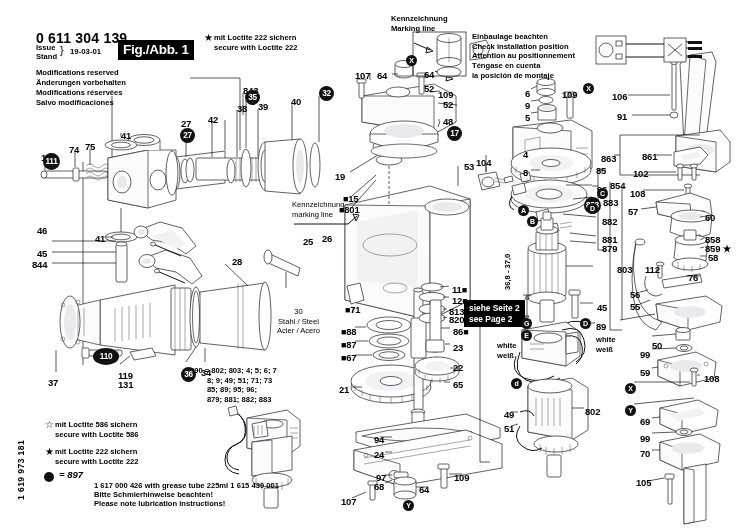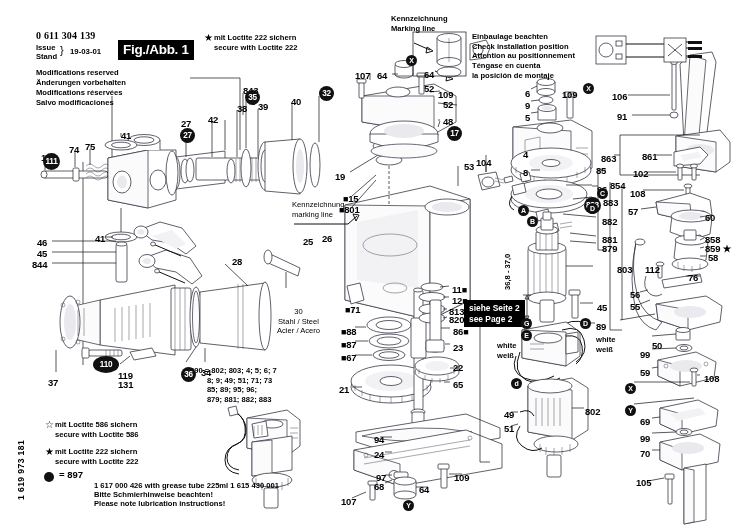--- a/index.html
+++ b/index.html
@@ -39,24 +39,23 @@
     white-space: pre;
   }
   .note-plain {
     position: absolute;
     font-size: 7.6px;
     line-height: 1.3;
     white-space: pre;
   }
   .hdr-code {
     position: absolute;
-    font-size: 10px;
+    font-size: 14px;
     font-weight: bold;
     letter-spacing: 0.2px;
-    font-family: Liberation Serif, serif;
   }
   .figbox {
     position: absolute;
     background: #000;
     color: #fff;
     font-size: 13.5px;
     font-weight: bold;
     padding: 2px 5px 3px 5px;
     letter-spacing: -0.3px;
     font-family: "Liberation Sans", sans-serif;
@@ -726,38 +725,38 @@
 
   <div class="t" style="left:45px; top:419px; font-size:10px;">☆</div>
   <div class="note" style="left:55px; top:420px;">mit Loctite 586 sichern
 secure with Loctite 586</div>
 
   <div class="t" style="left:45px; top:446px; font-size:10px;">★</div>
   <div class="note" style="left:55px; top:447px;">mit Loctite 222 sichern
 secure with Loctite 222</div>
 
   <div class="dot-legend" style="left:44px; top:472px; width:10px; height:10px;"></div>
-  <div class="t" style="left:59px; top:470px; font-size:9.5px; font-weight:bold;">= 897</div>
+  <div class="t" style="left:59px; top:470px; font-size:9.5px; font-weight:bold;font-style:italic;">= 897</div>
   <div class="note-plain" style="left:94px; top:481px; font-weight:bold;">1 617 000 426 with grease tube 225ml 1 615 430 001</div>
   <div class="note-plain" style="left:94px; top:490px; font-weight:bold;text-align:right;">Bitte Schmierhinweise beachten!</div>
   <div class="note-plain" style="left:94px; top:499px; font-weight:bold;">Please note lubrication instructions!</div>
 
   <div id="callout-layer">
       <div class="partnum" style="left: 243px; top: 86px;">843</div>
       <div class="partnum" style="left: 237px; top: 104px;">38</div>
       <div class="partnum" style="left: 258px; top: 102px;">39</div>
       <div class="partnum" style="left: 291px; top: 97px;">40</div>
       <div class="partnum" style="left: 208px; top: 115px;">42</div>
       <div class="partnum" style="left: 181px; top: 119px;">27</div>
       <div class="partnum" style="left: 41px; top: 153px;">111</div>
       <div class="partnum" style="left: 69px; top: 145px;">74</div>
       <div class="partnum" style="left: 85px; top: 142px;">75</div>
       <div class="partnum" style="left: 121px; top: 131px;">41</div>
       <div class="partnum" style="left: 95px; top: 234px;">41</div>
-      <div class="partnum" style="left: 37px; top: 238px; text-align: right;">46</div>
+      <div class="partnum" style="left: 37px; top: 226px; text-align: right;">46</div>
       <div class="partnum" style="left: 37px; top: 249px;">45</div>
       <div class="partnum" style="left: 32px; top: 260px;">844</div>
       <div class="partnum" style="left: 232px; top: 257px;">28</div>
       <div class="partnum" style="left: 201px; top: 368px;">34</div>
       <div class="partnum" style="left: 303px; top: 237px;">25</div>
       <div class="partnum" style="left: 322px; top: 234px;">26</div>
       <div class="partnum" style="left: 48px; top: 378px;">37</div>
       <div class="partnum" style="left: 118px; top: 371px;">119</div>
       <div class="partnum" style="left: 118px; top: 380px;">131</div>
       <div class="partnum" style="left: 335px; top: 172px;">19</div>
@@ -832,21 +831,21 @@
       <div class="partnum" style="left: 704px; top: 374px;">108</div>
       <div class="partnum" style="left: 640px; top: 417px;">69</div>
       <div class="partnum" style="left: 640px; top: 434px;">99</div>
       <div class="partnum" style="left: 640px; top: 449px;">70</div>
       <div class="partnum" style="left: 636px; top: 478px;">105</div>
       <div class="bcircle" style="left: 180px; top: 128px; width: 15px; height: 15px;">27</div>
       <div class="bcircle" style="left: 245px; top: 90px; width: 15px; height: 15px;">35</div>
       <div class="bcircle" style="left: 319px; top: 86px; width: 15px; height: 15px;">32</div>
       <div class="bcircle" style="left: 43px; top: 153px; width: 17px; height: 17px;">111</div>
       <div class="bcircle" style="left: 181px; top: 367px; width: 15px; height: 15px;">36</div>
-      <div class="bcircle" style="left: 93px; top: 356px; width: 26px; height: 17px;">110</div>
+      <div class="bcircle" style="left: 93px; top: 348px; width: 26px; height: 17px;">110</div>
       <div class="bcircle" style="left: 447px; top: 126px; width: 15px; height: 15px;">17</div>
       <div class="bcircle" style="left: 584px; top: 197px; width: 17px; height: 17px;">883</div>
       <div class="bcircle" style="left: 406px; top: 55px; width: 11px; height: 11px; font-size: 7px;">X</div>
       <div class="bcircle" style="left: 518px; top: 205px; width: 11px; height: 11px; font-size: 7px;">A</div>
       <div class="bcircle" style="left: 527px; top: 216px; width: 11px; height: 11px; font-size: 7px;">B</div>
       <div class="bcircle" style="left: 597px; top: 188px; width: 11px; height: 11px; font-size: 7px;">C</div>
       <div class="bcircle" style="left: 587px; top: 203px; width: 11px; height: 11px; font-size: 7px;">D</div>
       <div class="bcircle" style="left: 521px; top: 318px; width: 11px; height: 11px; font-size: 7px;">G</div>
       <div class="bcircle" style="left: 521px; top: 330px; width: 11px; height: 11px; font-size: 7px;">E</div>
       <div class="bcircle" style="left: 511px; top: 378px; width: 11px; height: 11px; font-size: 7px;">d</div>

